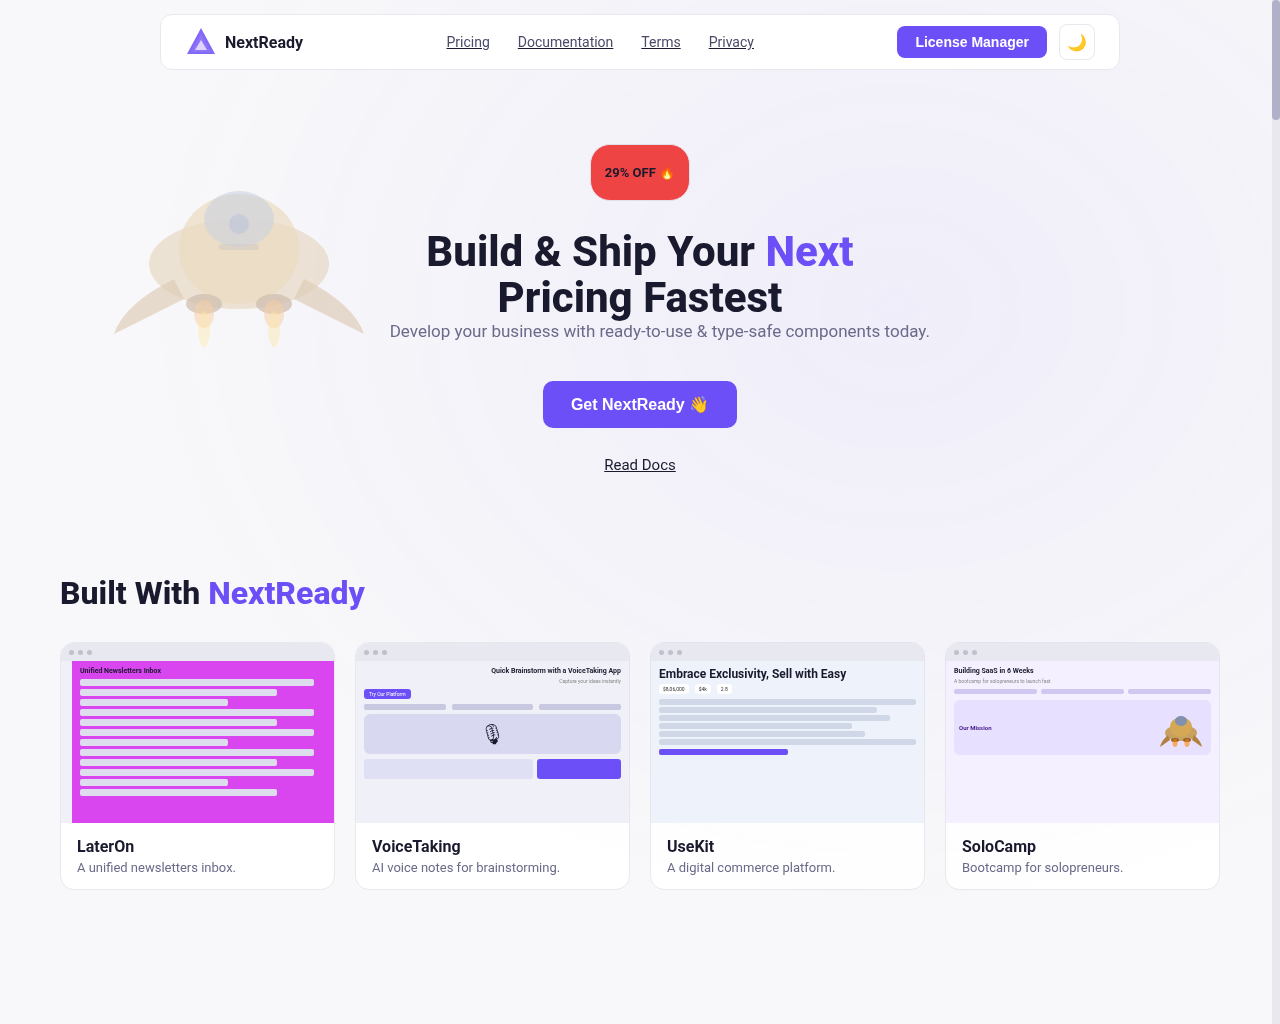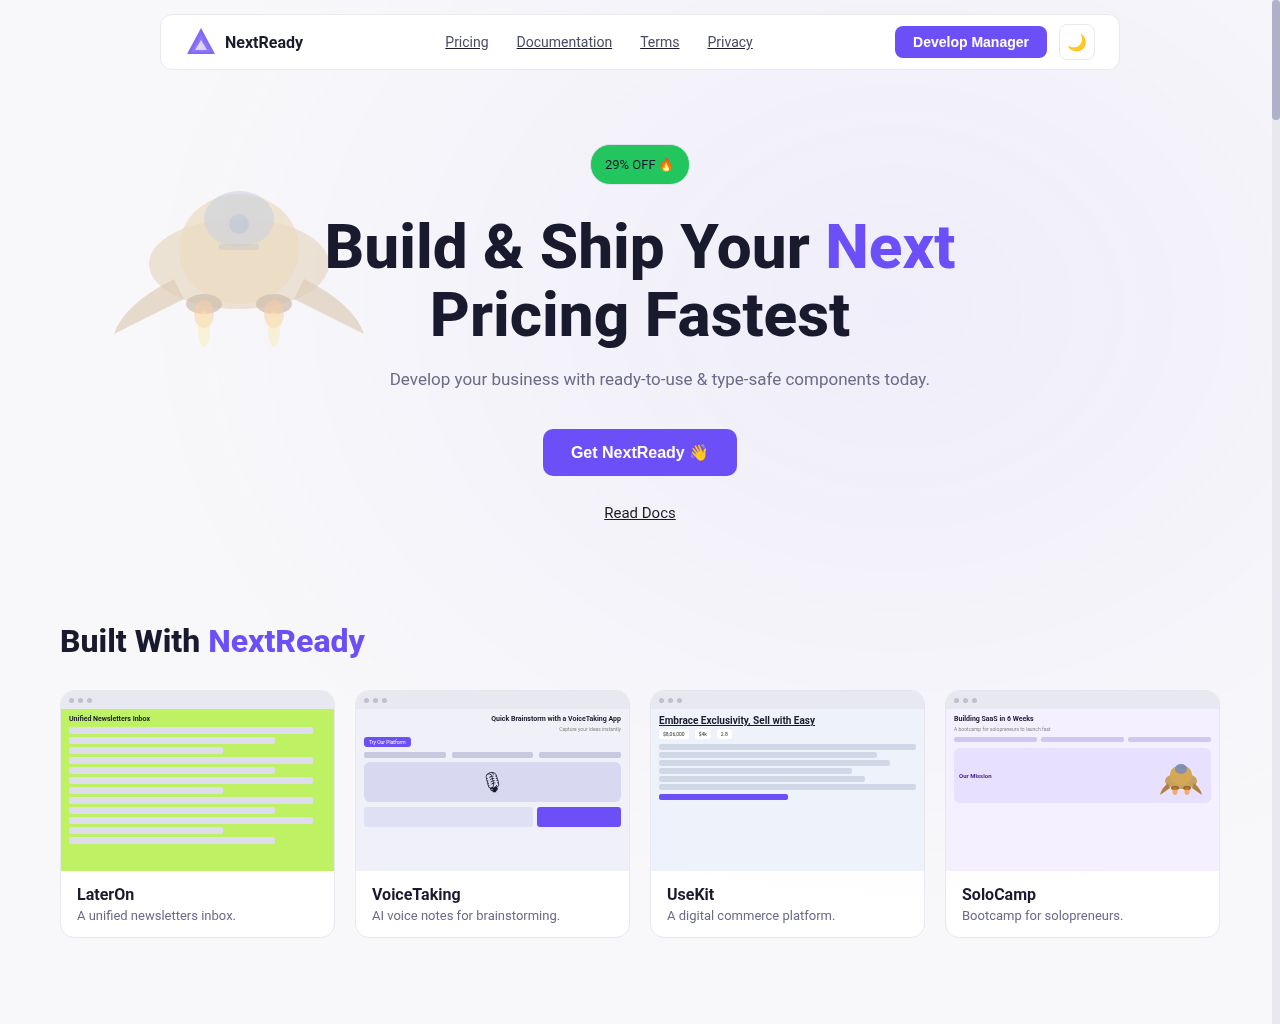--- a/index.html
+++ b/index.html
@@ -96,34 +96,33 @@
       height: 300px;
       z-index: 0;
       opacity: 0.35;
     }
     .hero-content {
       position: relative;
       z-index: 1;
     }
     .discount-badge {
       display: inline-block;
-      background: #22c55e;
+      background: #ef4444;
       border: 1px solid #e0e0ea;
       border-radius: 20px;
-      padding: 12px 14px;
+      padding: 20px 14px;
       font-size: 13px;
-      font-weight: 400;
+      font-weight: 700;
       color: #1a1a2e;
       margin-bottom: 28px;
     }
     .hero-title {
-      font-size: 62px;
+      font-size: 42px;
       font-weight: 800;
       line-height: 1.1;
-      margin-bottom: 20px;
       color: #1a1a2e;
     }
     .hero-title .highlight {
       color: #6c4ff6;
     }
     .hero-subtitle {
       font-size: 17px;
       color: #6a6a8a;
       margin-bottom: 40px;
       max-width: 580px;
@@ -208,21 +207,22 @@
       border-radius: 50%;
       background: #c0c0cc;
     }
     .mock-content {
       flex: 1;
       padding: 6px 8px;
       overflow: hidden;
     }
     
     .lateron-content {
-      background: #bef264;
+      background: #d946ef;
+      margin-left: 11px;
     }
     .lateron-title-bar {
       font-size: 7px;
       font-weight: 700;
       color: #1a1a2e;
       margin-bottom: 4px;
     }
     .lateron-rows {
       display: flex;
       flex-direction: column;
@@ -264,24 +264,23 @@
       font-size: 5px;
       padding: 2px 5px;
       border-radius: 3px;
     }
 
     
     .usekit-content {
       background: #eef2fa;
     }
     .uk-title {
-      font-size: 10px;
+      font-size: 12px;
       font-weight: 700;
       margin-bottom: 3px;
-      text-decoration: underline;
     }
     .uk-stats {
       display: flex;
       gap: 6px;
       margin-bottom: 5px;
     }
     .uk-stat-box {
       background: #fff;
       border-radius: 3px;
       padding: 2px 4px;
@@ -366,21 +365,21 @@
   </div>
 
   <div class="navbar-links">
     <a class="nav-link">Pricing</a>
     <a class="nav-link">Documentation</a>
     <a class="nav-link">Terms</a>
     <a class="nav-link">Privacy</a>
   </div>
 
   <div class="navbar-right">
-    <button class="license-btn">Develop Manager</button>
+    <button class="license-btn">License Manager</button>
     <div class="theme-toggle">🌙</div>
   </div>
 </nav>
 
 <section class="hero">
 
   <svg class="hero-spaceship" viewBox="0 0 350 280" fill="none" xmlns="http://www.w3.org/2000/svg">
 
     <ellipse cx="175" cy="160" rx="90" ry="45" fill="#c8a060" opacity="0.7"></ellipse>
     <ellipse cx="175" cy="145" rx="60" ry="55" fill="#d4a855" opacity="0.7"></ellipse>

